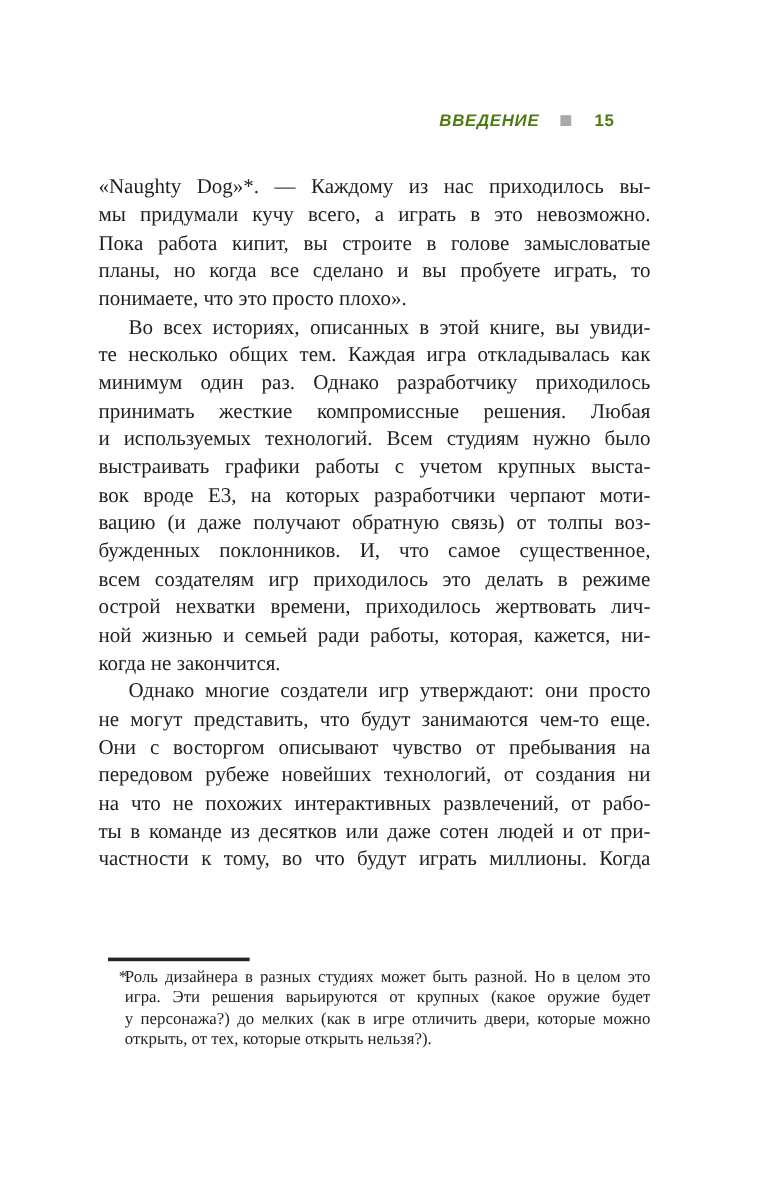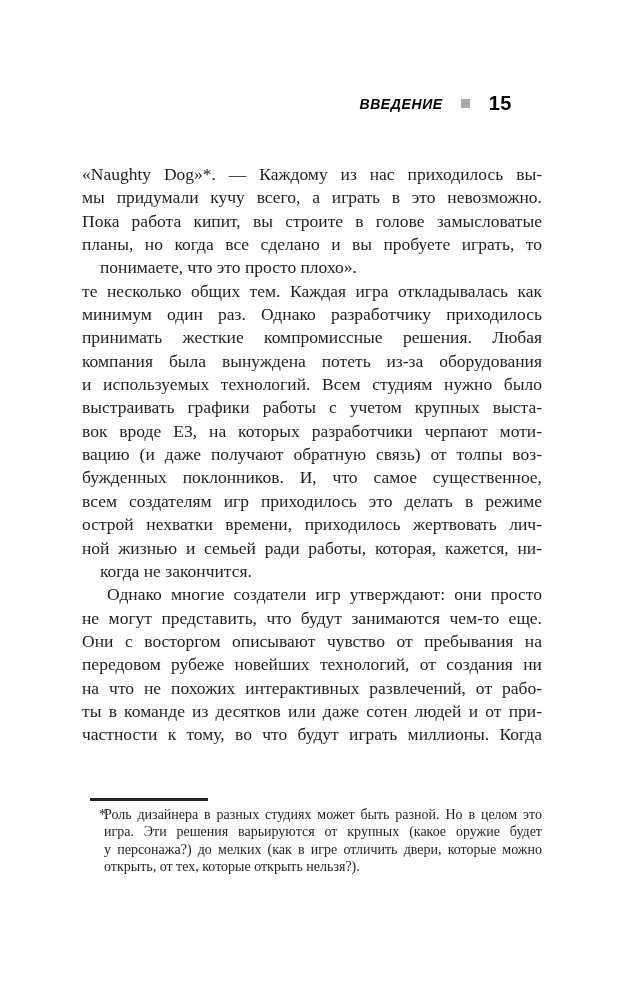--- a/index.html
+++ b/index.html
@@ -15,66 +15,65 @@
 
   
   .header {
     position: absolute;
     top: 92px;
     right: 132px;
     display: flex;
     align-items: center;
     font-family: "Liberation Sans", sans-serif;
     font-weight: bold;
-    color: #000000;
+    color: #4d7c0f;
   }
   .chapter-title {
     font-style: italic;
     font-size: 14px;
     letter-spacing: 0.6px;
   }
   .header-square {
     width: 9px;
     height: 9px;
     background: #a9a9a9;
     margin-left: 18px;
     margin-right: 19px;
     flex: 0 0 auto;
   }
   .page-number {
-    font-size: 20px;
+    font-size: 14px;
     letter-spacing: 0.5px;
   }
 
   
   .body-text {
     position: absolute;
     left: 82px;
-    top: 163px;
+    top: 144px;
     width: 460px;
   }
   .paragraph { margin: 0; }
   .line {
     height: 23.35px;
     line-height: 23.35px;
     font-size: 17.5px;
     overflow: hidden;
     text-align: justify;
     text-align-last: justify;
     white-space: normal;
   }
   .line::after {
     content: "";
     display: inline-block;
     width: 100%;
     height: 0;
   }
   .line.last {
     text-align-last: left;
-    margin-left: 18px;
   }
   .line.last::after { content: none; }
   .line.indent { text-indent: 25px; }
 
   
   .footnote-rule {
     position: absolute;
     left: 90px;
     top: 798px;
     width: 118px;
@@ -125,24 +124,24 @@
 
   <div class="body-text" id="body-text">
       <div class="paragraph">
         <div class="line">«Naughty Dog»*. — Каждому из нас приходилось вы-</div>
         <div class="line">мы придумали кучу всего, а играть в это невозможно.</div>
         <div class="line">Пока работа кипит, вы строите в голове замысловатые</div>
         <div class="line">планы, но когда все сделано и вы пробуете играть, то</div>
         <div class="line last">понимаете, что это просто плохо».</div>
       </div>
       <div class="paragraph">
+        <div class="line indent">Во всех историях, описанных в этой книге, вы увиди-</div>
         <div class="line">те несколько общих тем. Каждая игра откладывалась как</div>
         <div class="line">минимум один раз. Однако разработчику приходилось</div>
         <div class="line">принимать жесткие компромиссные решения. Любая</div>
-        <div class="line">компания была вынуждена потеть из-за оборудования</div>
         <div class="line">и используемых технологий. Всем студиям нужно было</div>
         <div class="line">выстраивать графики работы с учетом крупных выста-</div>
         <div class="line">вок вроде E3, на которых разработчики черпают моти-</div>
         <div class="line">вацию (и даже получают обратную связь) от толпы воз-</div>
         <div class="line">бужденных поклонников. И, что самое существенное,</div>
         <div class="line">всем создателям игр приходилось это делать в режиме</div>
         <div class="line">острой нехватки времени, приходилось жертвовать лич-</div>
         <div class="line">ной жизнью и семьей ради работы, которая, кажется, ни-</div>
         <div class="line last">когда не закончится.</div>
       </div>

